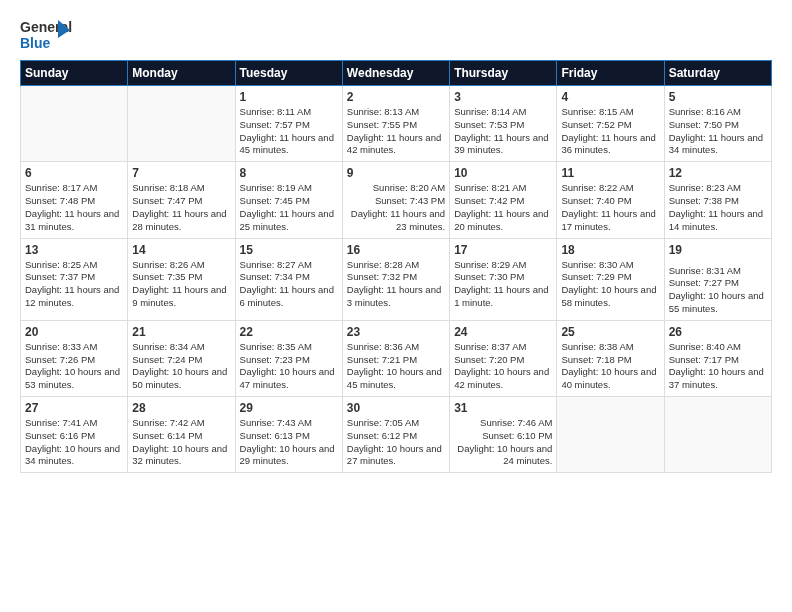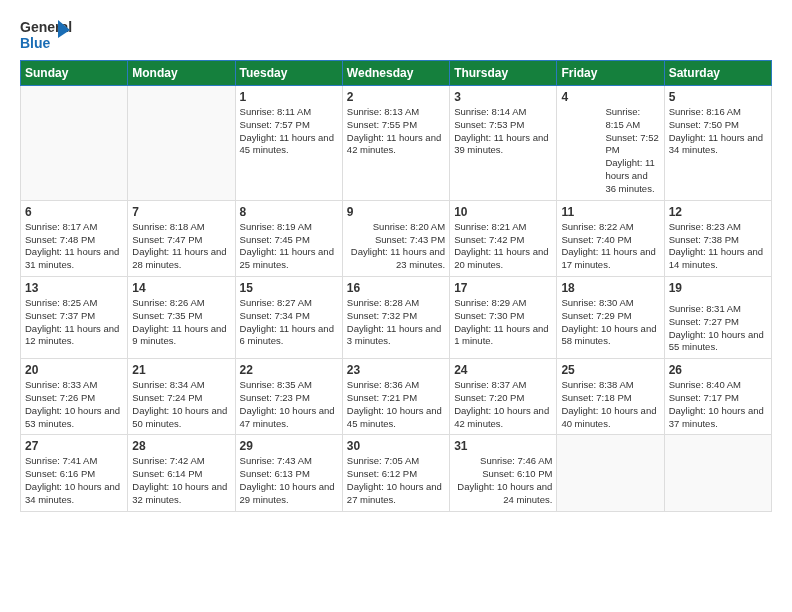--- a/index.html
+++ b/index.html
@@ -39,21 +39,21 @@
       font-size: 15px;
       color: #333;
       font-weight: normal;
     }
     table {
       width: 100%;
       border-collapse: collapse;
       table-layout: fixed;
     }
     thead tr {
-      background: #15803d;
+      background: #0f172a;
     }
     thead th {
       color: #fff;
       font-size: 12px;
       font-weight: bold;
       padding: 5px 4px;
       text-align: left;
       border: 1px solid #2979c0;
     }
     tbody tr {
@@ -132,21 +132,21 @@
 Daylight: 11 hours and 42 minutes.</div>
           </td>
           <td>
             <span class="day-num">3</span>
             <div class="day-info" style="white-space: pre-line;">Sunrise: 8:14 AM
 Sunset: 7:53 PM
 Daylight: 11 hours and 39 minutes.</div>
           </td>
           <td>
             <span class="day-num">4</span>
-            <div class="day-info" style="white-space: pre-line; margin-left: 44px;">Sunrise: 8:15 AM
+            <div class="day-info" style="white-space: pre-line;">Sunrise: 8:15 AM
 Sunset: 7:52 PM
 Daylight: 11 hours and 36 minutes.</div>
           </td>
           <td>
             <span class="day-num">5</span>
             <div class="day-info" style="white-space: pre-line;">Sunrise: 8:16 AM
 Sunset: 7:50 PM
 Daylight: 11 hours and 34 minutes.</div>
           </td>
         </tr>

